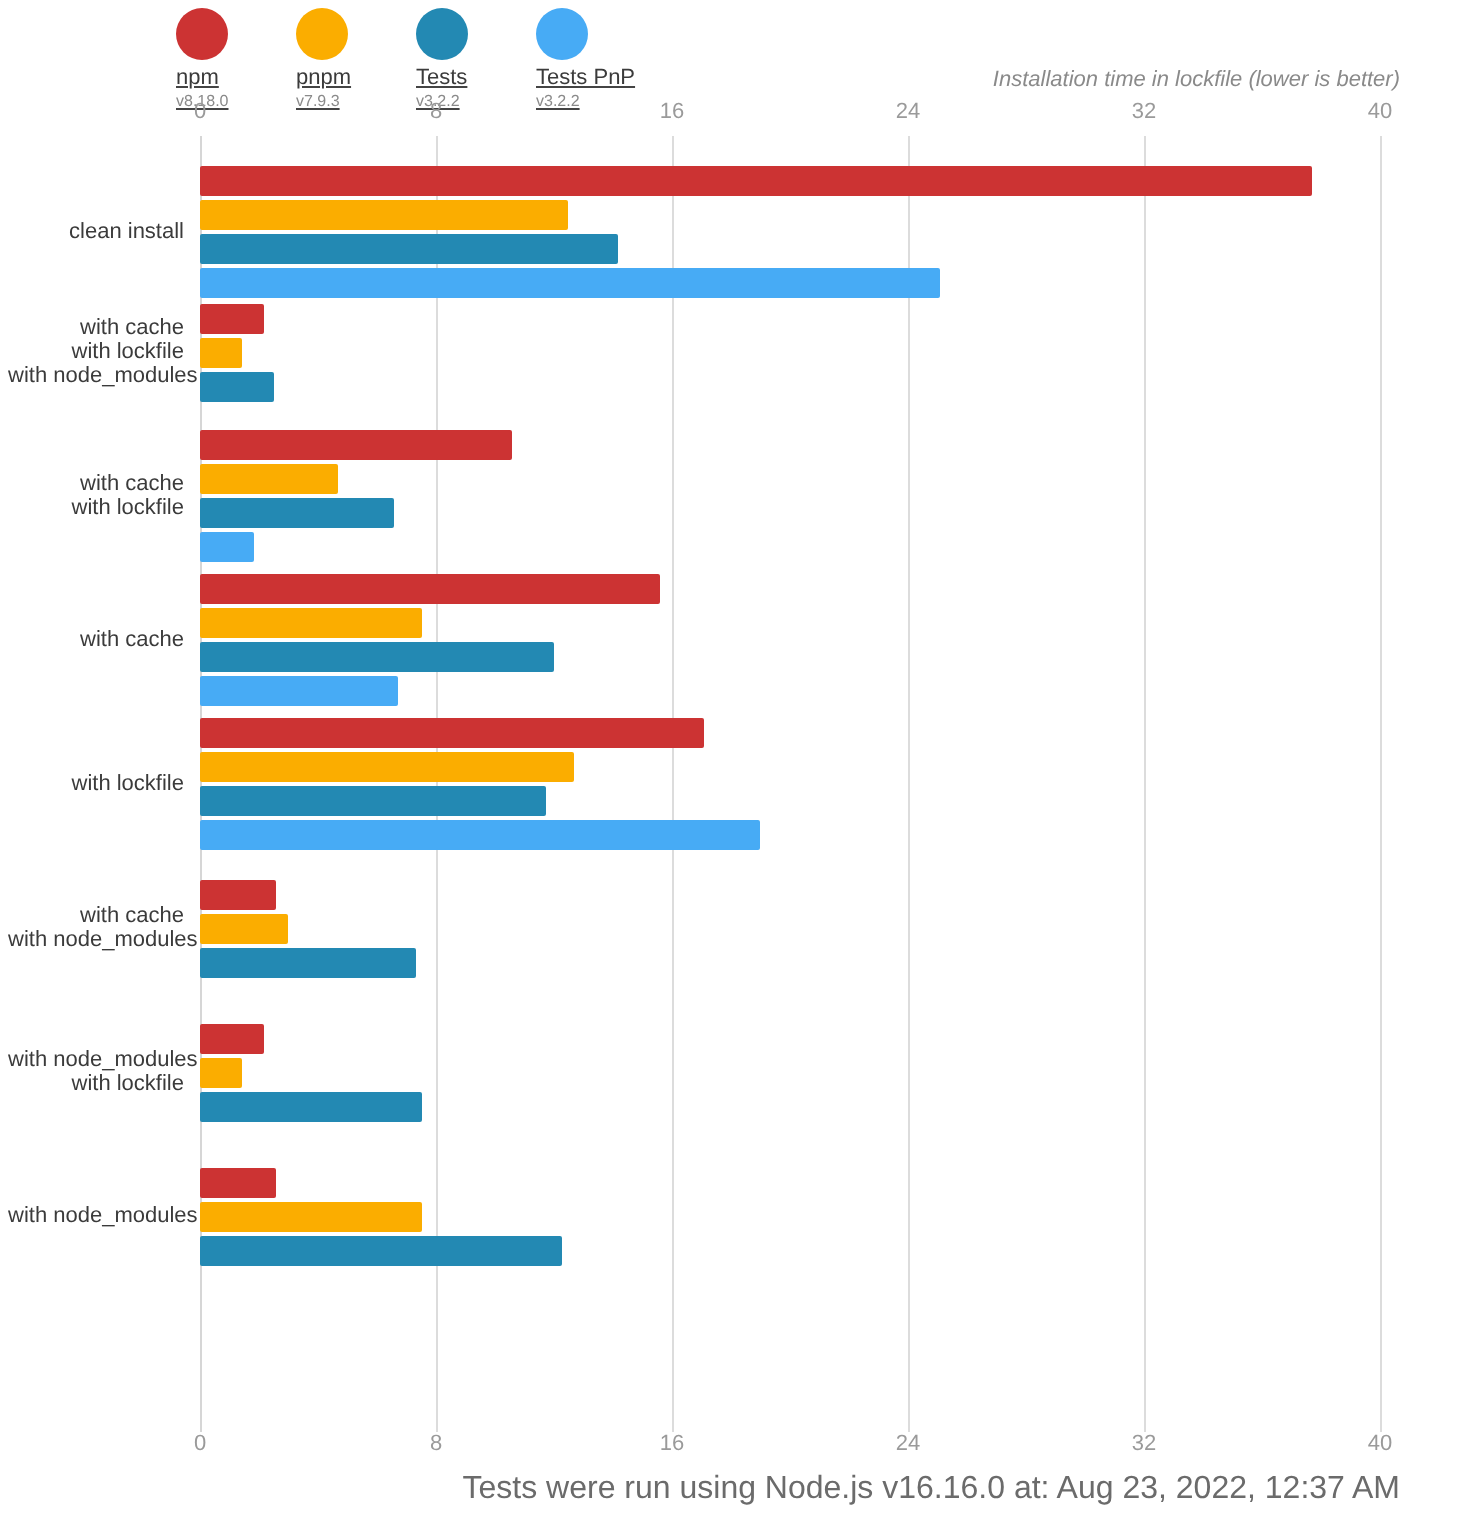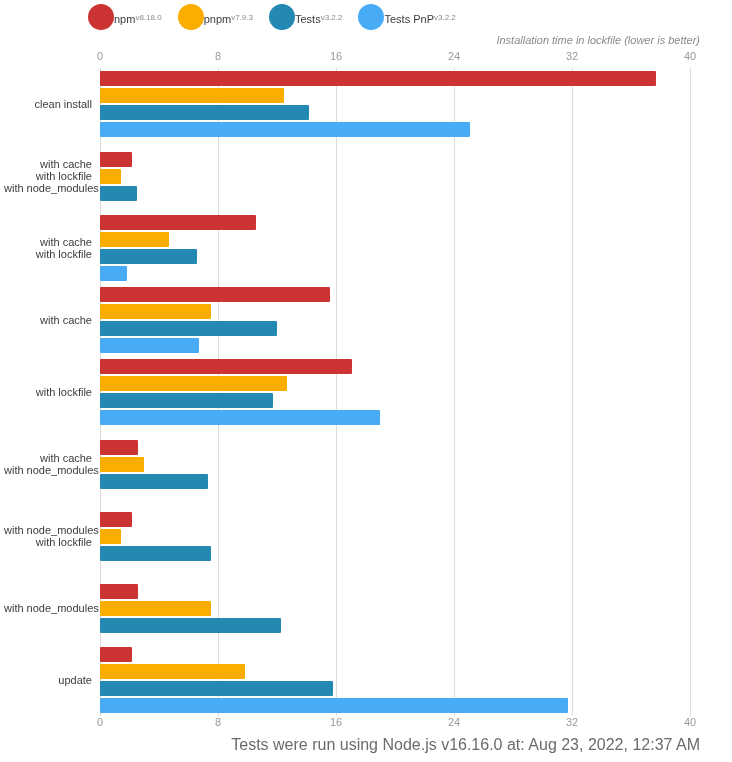--- a/index.html
+++ b/index.html
@@ -19,24 +19,24 @@
   
   .legend {
     position: absolute;
     left: 88px;
     top: 4px;
     display: flex;
     align-items: flex-start;
   }
   .legend-item {
     display: flex;
-    flex-direction: row;
-    align-items: center;
+    flex-direction: column;
     margin-right: 16px;
     min-width: 44px;
+    text-decoration: underline;
   }
   .legend-dot {
     width: 26px;
     height: 26px;
     border-radius: 50%;
     display: block;
   }
   .legend-name {
     margin-top: 3px;
     font-size: 11px;
@@ -180,21 +180,21 @@
       <div class="tick-label" style="left: 572px; top: 0px;">32</div>
       <div class="tick-label" style="left: 690px; top: 0px;">40</div>
     </div>
   <div class="plot-border-left"></div>
   <div class="plot" id="plot">
       <div class="gridline" style="left: 118px;"></div>
       <div class="gridline" style="left: 236px;"></div>
       <div class="gridline" style="left: 354px;"></div>
       <div class="gridline" style="left: 472px;"></div>
       <div class="gridline" style="left: 590px;"></div>
-      <div class="group" style="top: 0px; height: 72px; padding-left: 26px;">
+      <div class="group" style="top: 12px; height: 72px; padding-left: 26px;">
         <div class="bar-row" style="top: 3px;">
           <div class="bar" title="npm: 37.7s" style="width: 556.075px; background: rgb(204, 51, 51);"></div>
         </div>
         <div class="bar-row" style="top: 20px;">
           <div class="bar" title="pnpm: 12.5s" style="width: 184.375px; background: rgb(251, 173, 0);"></div>
         </div>
         <div class="bar-row" style="top: 37px;">
           <div class="bar" title="Yarn: 14.2s" style="width: 209.45px; background: rgb(35, 137, 179);"></div>
         </div>
         <div class="bar-row" style="top: 54px;">
@@ -307,37 +307,20 @@
           <div class="bar" title="npm: 2.6s" style="width: 38.35px; background: rgb(204, 51, 51);"></div>
         </div>
         <div class="bar-row" style="top: 28.5px;">
           <div class="bar" title="pnpm: 7.5s" style="width: 110.625px; background: rgb(251, 173, 0);"></div>
         </div>
         <div class="bar-row" style="top: 45.5px;">
           <div class="bar" title="Yarn: 12.3s" style="width: 181.425px; background: rgb(35, 137, 179);"></div>
         </div>
         <div class="group-label" style="left: -96px; width: 88px; right: auto; top: 30px;">
           <div>with node_modules</div>
-        </div>
-      </div>
-      <div class="group" style="top: 576px; height: 72px;">
-        <div class="bar-row" style="top: 3px;">
-          <div class="bar" title="npm: 2.2s" style="width: 32.45px; background: rgb(204, 51, 51);"></div>
-        </div>
-        <div class="bar-row" style="top: 20px;">
-          <div class="bar" title="pnpm: 9.8s" style="width: 144.55px; background: rgb(251, 173, 0);"></div>
-        </div>
-        <div class="bar-row" style="top: 37px;">
-          <div class="bar" title="Yarn: 15.8s" style="width: 233.05px; background: rgb(35, 137, 179);"></div>
-        </div>
-        <div class="bar-row" style="top: 54px;">
-          <div class="bar" title="Yarn PnP: 31.7s" style="width: 467.575px; background: rgb(71, 171, 245);"></div>
-        </div>
-        <div class="group-label" style="left: -96px; width: 88px; right: auto; top: 30px;">
-          <div>update</div>
         </div>
       </div>
     </div>
   <div class="axis-bottom" id="axis-bottom">
       <div class="tick-label" style="left: 100px; top: 4px;">0</div>
       <div class="tick-label" style="left: 218px; top: 4px;">8</div>
       <div class="tick-label" style="left: 336px; top: 4px;">16</div>
       <div class="tick-label" style="left: 454px; top: 4px;">24</div>
       <div class="tick-label" style="left: 572px; top: 4px;">32</div>
       <div class="tick-label" style="left: 690px; top: 4px;">40</div>

